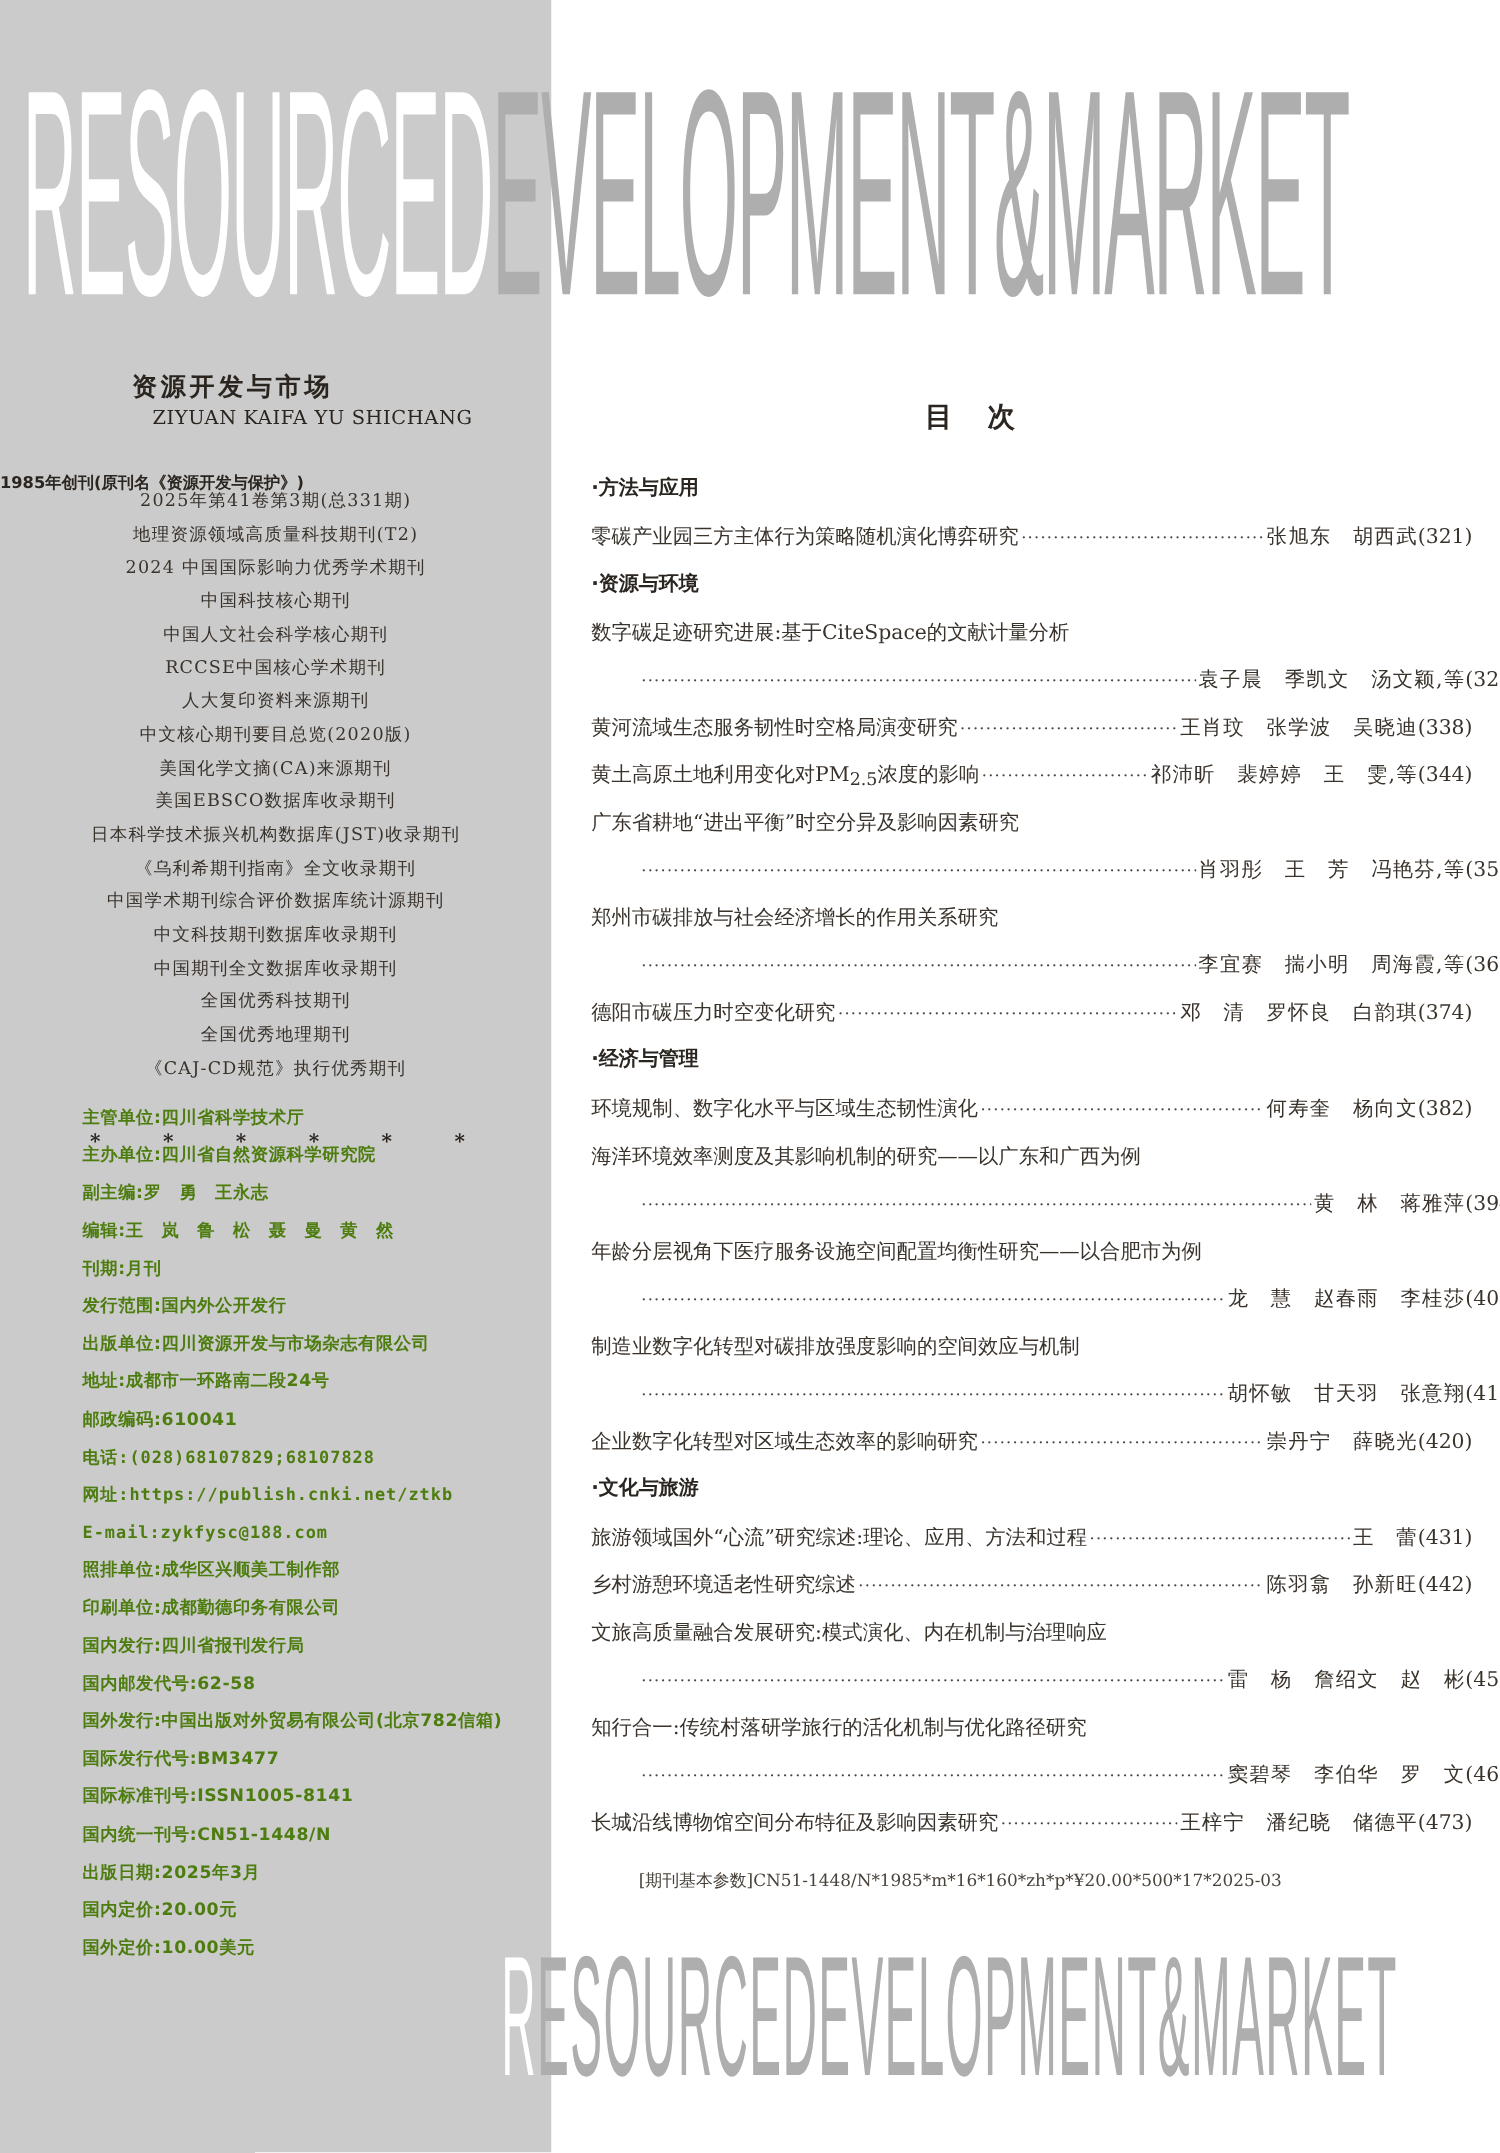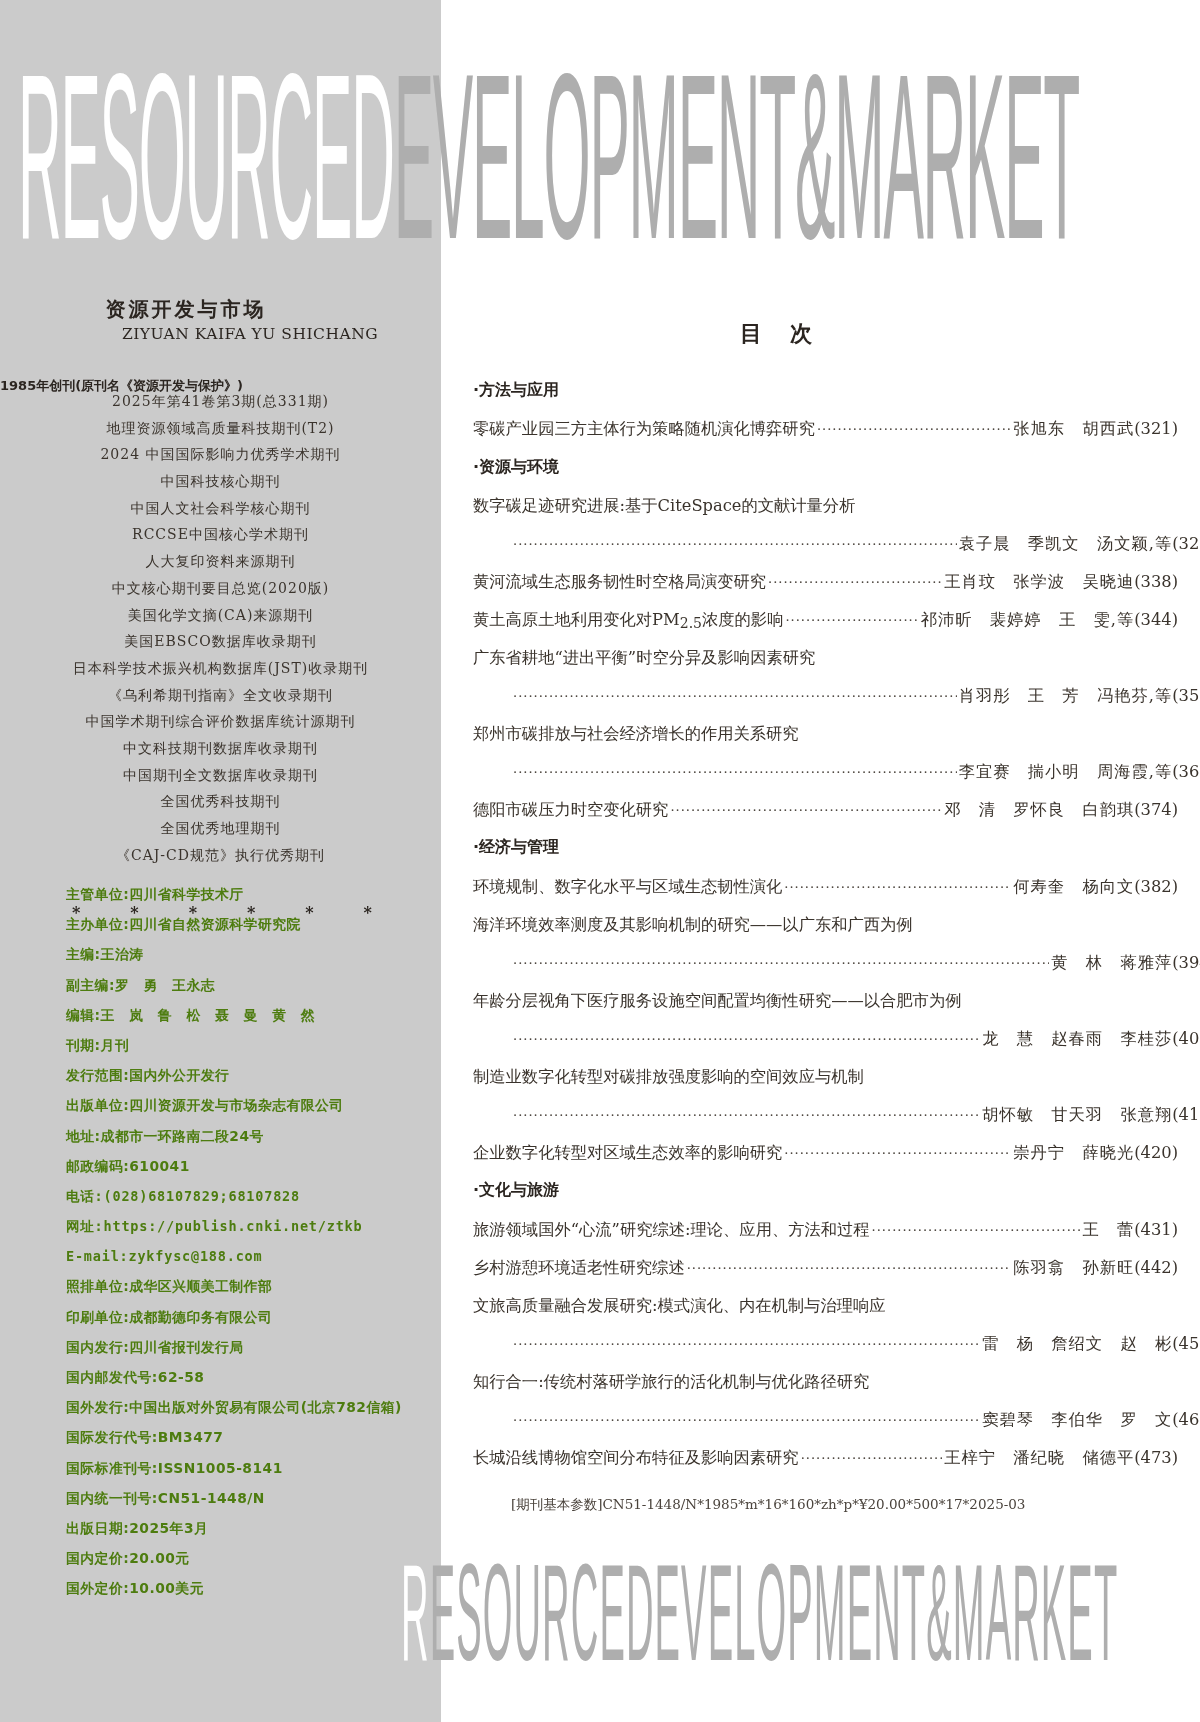--- a/index.html
+++ b/index.html
@@ -116,21 +116,20 @@
     <span>*</span>
     <span>*</span>
     <span>*</span>
     <span>*</span>
     <span>*</span>
     <span>*</span>
   </div>
   <ul class="masthead">
     <li>主管单位:四川省科学技术厅</li>
     <li>主办单位:四川省自然资源科学研究院</li>
-    <li>主编:王治涛</li>
     <li>副主编:罗　勇　王永志</li>
     <li>编辑:王　岚　鲁　松　聂　曼　黄　然</li>
     <li>刊期:月刊</li>
     <li>发行范围:国内外公开发行</li>
     <li>出版单位:四川资源开发与市场杂志有限公司</li>
     <li>地址:成都市一环路南二段24号</li>
     <li>邮政编码:610041</li>
     <li class="mono">电话:(028)68107829;68107828</li>
     <li class="mono">网址:https://publish.cnki.net/ztkb</li>
     <li class="mono">E-mail:zykfysc@188.com</li>

